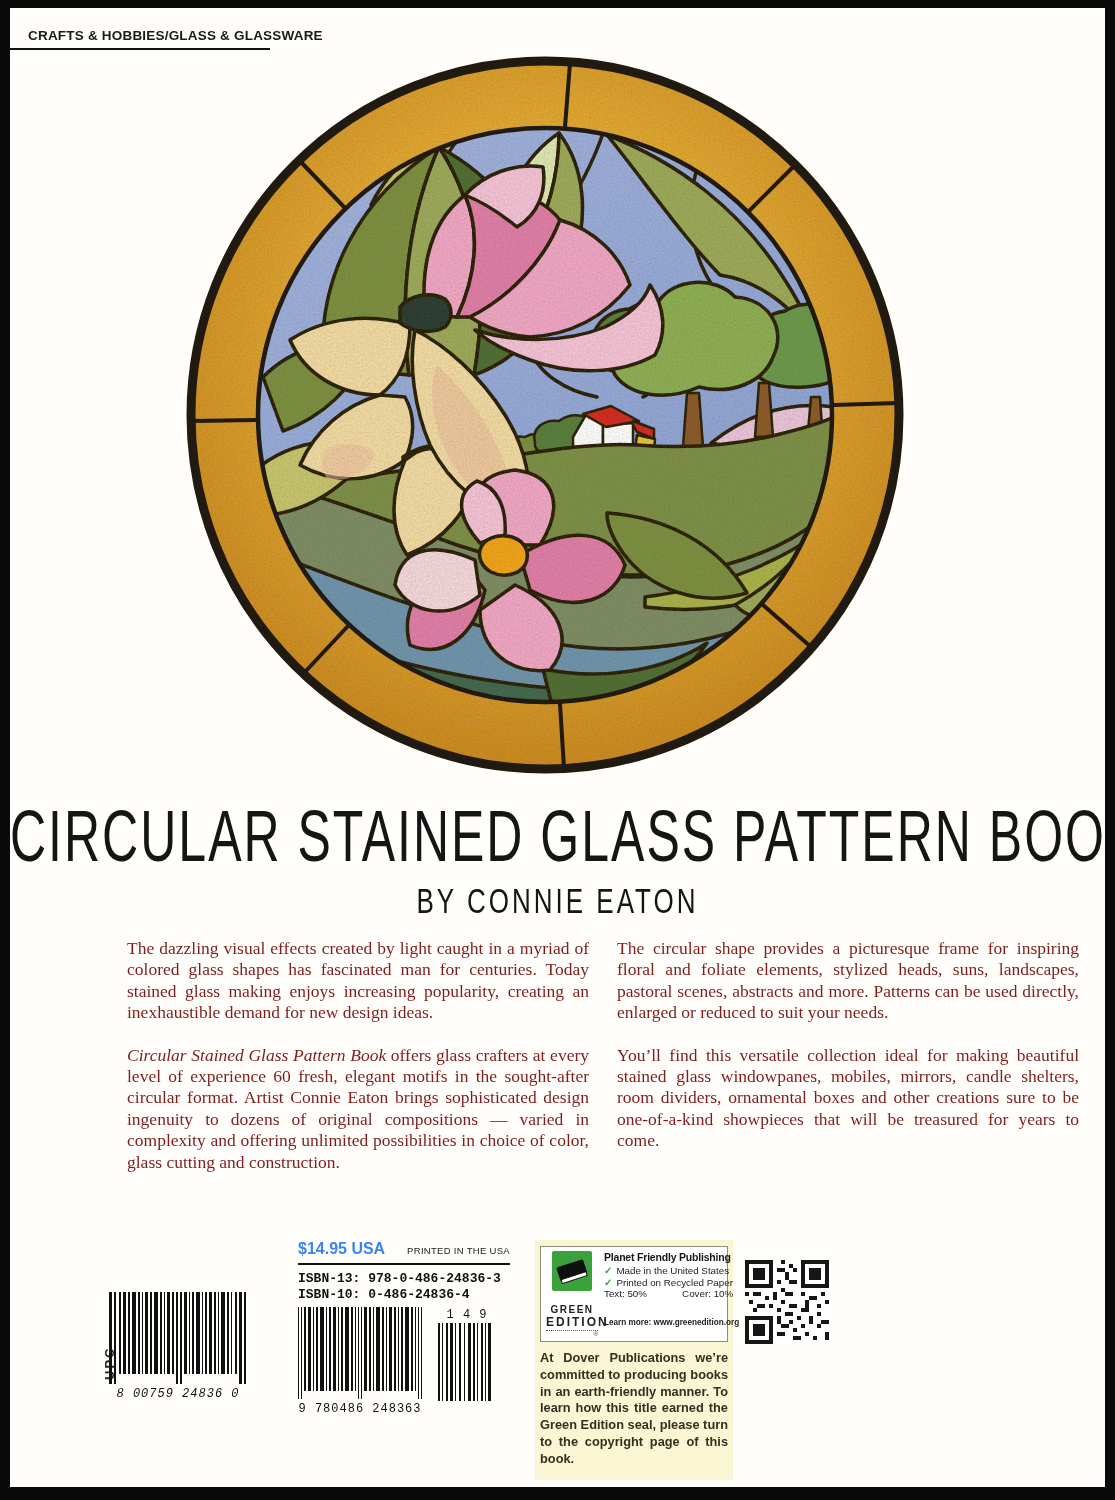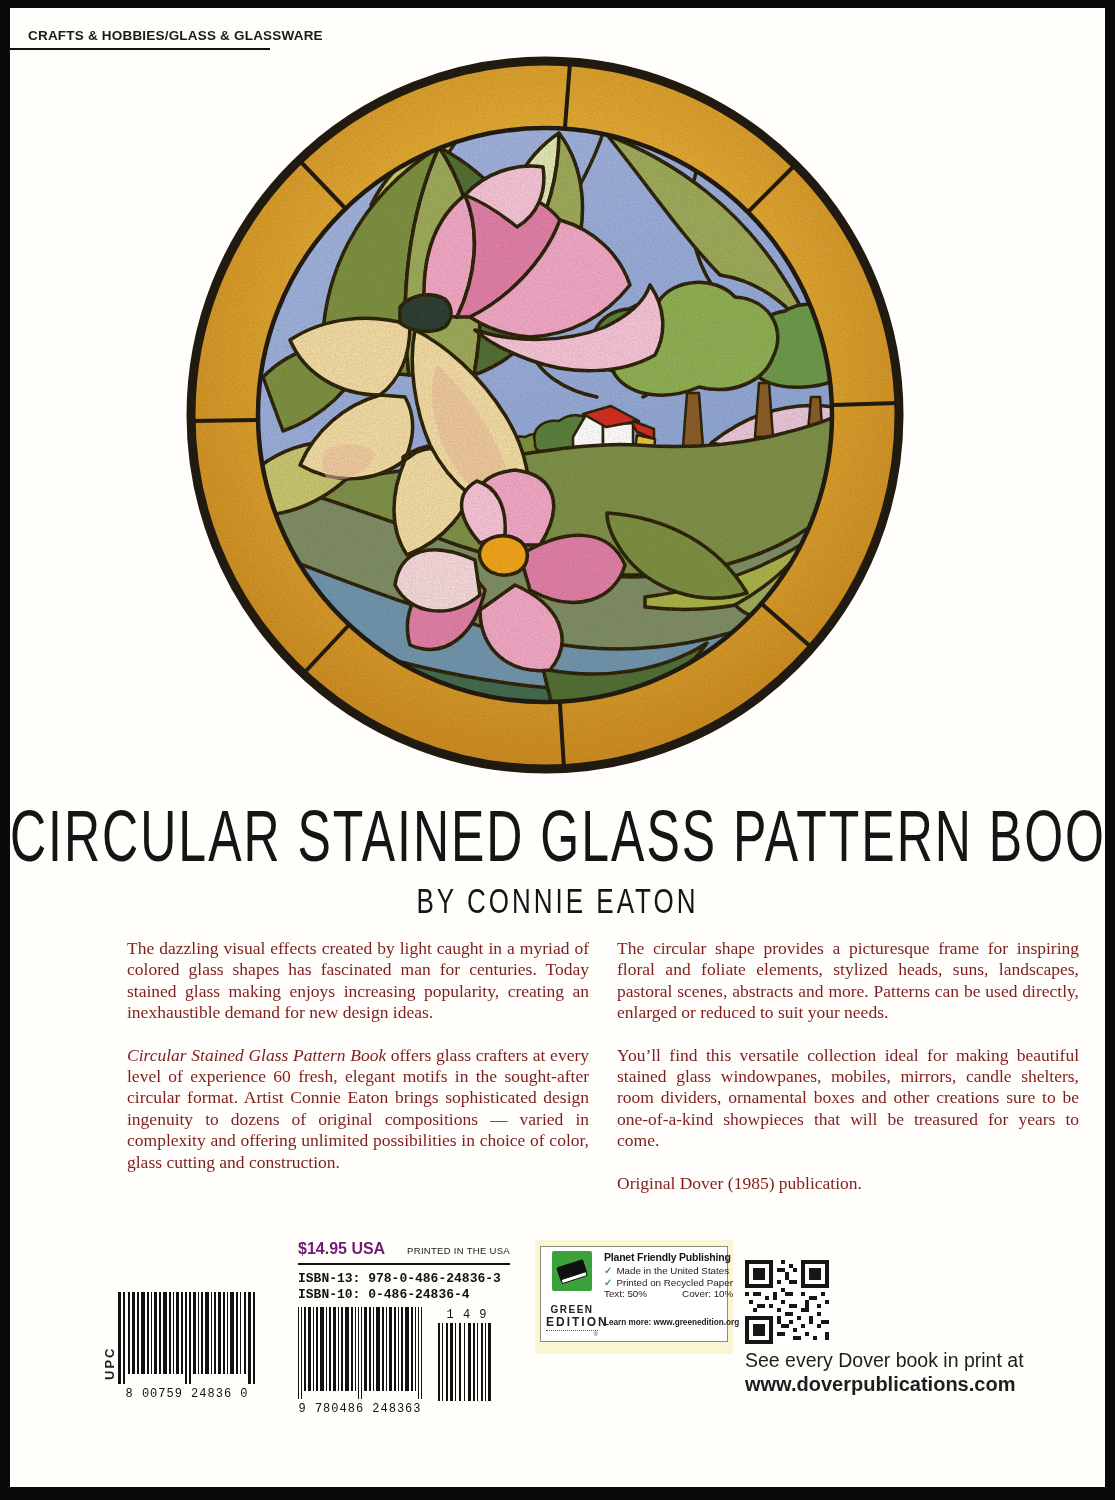--- a/index.html
+++ b/index.html
@@ -50,24 +50,24 @@
   .col-right{left:575px;}
   .col p{margin:0 0 21px 0;}
   .col p.no-just{text-align:left;}
   .col em{font-style:italic;}
   
   .upc-label{
     position:absolute;left:92px;top:1372px;
     transform:rotate(-90deg);transform-origin:left top;
     font-size:13px;font-weight:700;letter-spacing:2px;color:#222;
   }
-  .upc-block{position:absolute;left:108px;top:1284px;}
+  .upc-block{position:absolute;left:99px;top:1284px;font-style:italic;}
   .price-block{position:absolute;left:288px;top:1232px;width:212px;}
   .price-row{display:flex;justify-content:space-between;align-items:baseline;}
-  .price{font-size:16px;font-weight:700;color:#701a75;}
+  .price{font-size:16px;font-weight:700;color:#3b82f6;}
   .printed{font-size:9.5px;font-weight:400;letter-spacing:.3px;color:#222;}
   .price-rule{border-top:2px solid #111;margin:5px 0 6px 0;}
   .isbn{font-family:"Liberation Mono",monospace;font-weight:700;font-size:13px;line-height:16px;color:#111;white-space:nowrap;}
   .ean-wrap{display:flex;gap:10px;margin-top:4px;}
   .bar-digits{font-family:"Liberation Mono",monospace;font-size:12px;letter-spacing:1px;fill:#111;}
   
   .green-block{position:absolute;left:525px;top:1232px;width:198px;padding:6px 5px 12px 5px;box-sizing:border-box;}
   .gbox{background:#fff;border:1px solid #8d8d7b;padding:4px 5px;display:flex;gap:6px;}
   .glogo{width:52px;flex:0 0 52px;text-align:center;}
   .glogo-l1{font-size:10px;font-weight:700;letter-spacing:1.5px;color:#222;margin-top:9px;}
@@ -206,21 +206,20 @@
   <div class="title">CIRCULAR STAINED GLASS PATTERN BOOK</div>
   <div class="byline">BY CONNIE EATON</div>
 
   <div class="col col-left">
     <p>The dazzling visual effects created by light caught in a myriad of colored glass shapes has fascinated man for centuries. Today stained glass making enjoys increasing popularity, creating an inexhaustible demand for new design ideas.</p>
     <p><em>Circular Stained Glass Pattern Book</em><span> offers glass crafters at every level of experience 60 fresh, elegant motifs in the sought-after circular format. Artist Connie Eaton brings sophisticated design ingenuity to dozens of original compositions — varied in complexity and offering unlimited possibilities in choice of color, glass cutting and construction.</span></p>
   </div>
   <div class="col col-right">
     <p>The circular shape provides a picturesque frame for inspiring floral and foliate elements, stylized heads, suns, landscapes, pastoral scenes, abstracts and more. Patterns can be used directly, enlarged or reduced to suit your needs.</p>
     <p>You’ll find this versatile collection ideal for making beautiful stained glass windowpanes, mobiles, mirrors, candle shelters, room dividers, ornamental boxes and other creations sure to be one-of-a-kind showpieces that will be treasured for years to come.</p>
-    <p class="no-just">Original Dover (1985) publication.</p>
   </div>
 
   <div class="upc-label">UPC</div>
   <div class="upc-block">
     <svg width="150" height="112" viewBox="0 0 150 112">
       <g fill="#111">
         <path d="M0 0h3v92h-3z M5 0h2v92h-2z M10 0h2v82h-2z M14 0h3v82h-3z M19 0h2v82h-2z M23 0h4v82h-4z M29 0h2v82h-2z M33 0h1v82h-1z M36 0h3v82h-3z M41 0h2v82h-2z M45 0h4v82h-4z M51 0h2v82h-2z M55 0h1v82h-1z M58 0h3v82h-3z M63 0h2v82h-2z M67 0h2v92h-2z M71 0h2v92h-2z M75 0h3v82h-3z M80 0h1v82h-1z M83 0h2v82h-2z M87 0h4v82h-4z M93 0h1v82h-1z M96 0h2v82h-2z M100 0h3v82h-3z M105 0h2v82h-2z M109 0h1v82h-1z M112 0h4v82h-4z M118 0h2v82h-2z M122 0h1v82h-1z M126 0h2v82h-2z M130 0h3v92h-3z M135 0h2v92h-2z"></path>
       </g>
       <text class="bar-digits" x="69" y="105" text-anchor="middle">8 00759 24836 0</text>
     </svg>
@@ -274,37 +273,34 @@
           <span class="tick" style="color:#3BA23B">✓</span>
           <span>Printed on Recycled Paper</span>
         </div>
         <div class="gstats">
           <span>Text: 50%</span>
           <span>Cover: 10%</span>
         </div>
         <div class="glearn">Learn more: www.greenedition.org</div>
       </div>
     </div>
+    <div class="gpara">At Dover Publications we’re committed to producing books in an earth-friendly manner. To learn how this title earned the Green Edition seal, please turn to the copyright page of this book.</div>
   </div>
 
   <div class="qr-block">
     <svg width="84" height="84" viewBox="0 0 84 84">
       <rect width="84" height="84" fill="#fff"></rect>
       <g fill="#161616">
         <path d="M0 0h28v28h-28z" fill="#161616"></path>
           <path d="M4 4h20v20h-20z" fill="#fff"></path>
           <path d="M8 8h12v12h-12z" fill="#161616"></path>
         <path d="M56 0h28v28h-28z" fill="#161616"></path>
           <path d="M60 4h20v20h-20z" fill="#fff"></path>
           <path d="M64 8h12v12h-12z" fill="#161616"></path>
         <path d="M0 56h28v28h-28z" fill="#161616"></path>
           <path d="M4 60h20v20h-20z" fill="#fff"></path>
           <path d="M8 64h12v12h-12z" fill="#161616"></path>
         <path d="M36 0h4v4h-4z M44 4h4v4h-4z M32 8h8v4h-8z M40 12h4v8h-4z M48 8h4v4h-4z M32 20h4v4h-4z M44 20h8v4h-8z M36 28h4v4h-4z M0 32h4v4h-4z M8 32h8v4h-8z M20 36h4v4h-4z M28 32h4v8h-4z M40 32h8v4h-8z M56 32h4v4h-4z M64 36h8v4h-8z M76 32h4v4h-4z M4 40h4v4h-4z M12 44h8v4h-8z M24 44h4v4h-4z M36 40h4v4h-4z M44 44h8v4h-8z M60 40h4v8h-4z M72 44h4v4h-4z M80 40h4v4h-4z M8 48h4v4h-4z M32 48h4v4h-4z M40 52h8v4h-8z M56 48h8v4h-8z M72 52h4v4h-4z M32 56h4v8h-4z M44 60h4v4h-4z M52 56h4v4h-4z M64 56h4v8h-4z M76 60h8v4h-8z M36 64h8v4h-8z M48 68h4v4h-4z M56 64h4v4h-4z M72 64h4v4h-4z M32 72h8v4h-8z M48 76h8v4h-8z M60 72h4v4h-4z M68 76h4v4h-4z M80 72h4v8h-4z"></path>
       </g>
     </svg>
   </div>
-  <div class="dover-block">
-    <div class="dover-l1">See every Dover book in print at</div>
-    <div class="dover-l2">www.doverpublications.com</div>
-  </div>
 
 </div>
 
 </body></html>

